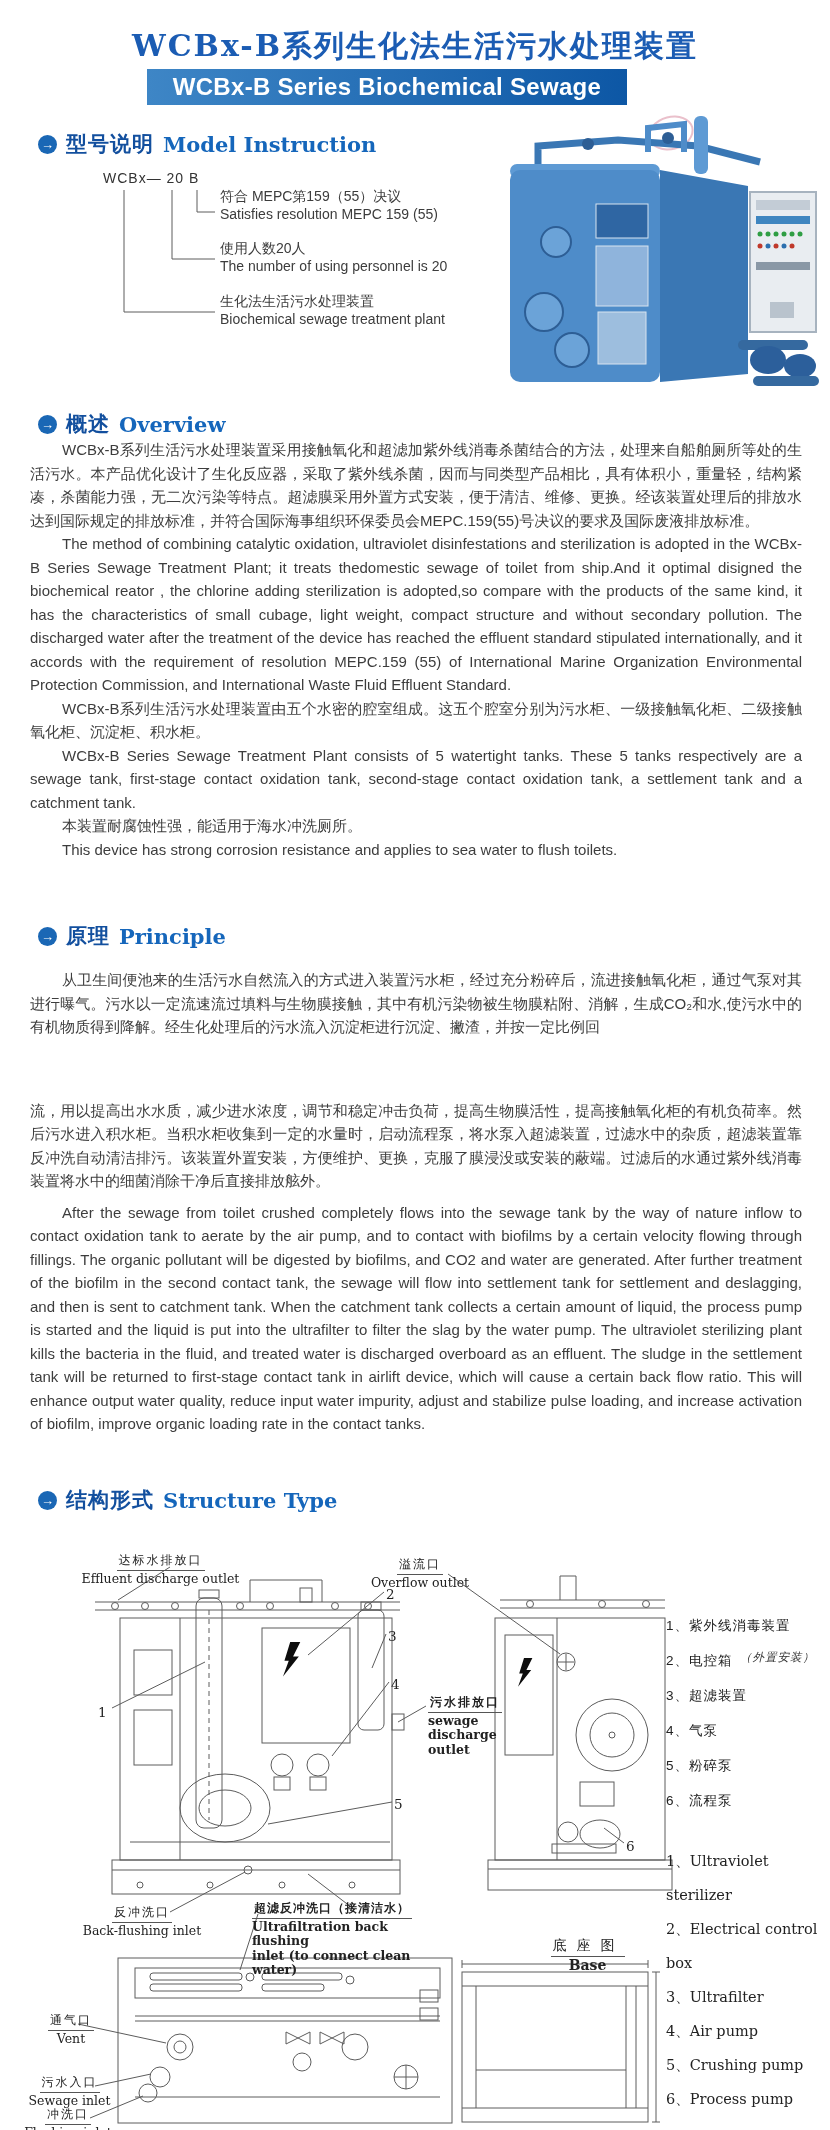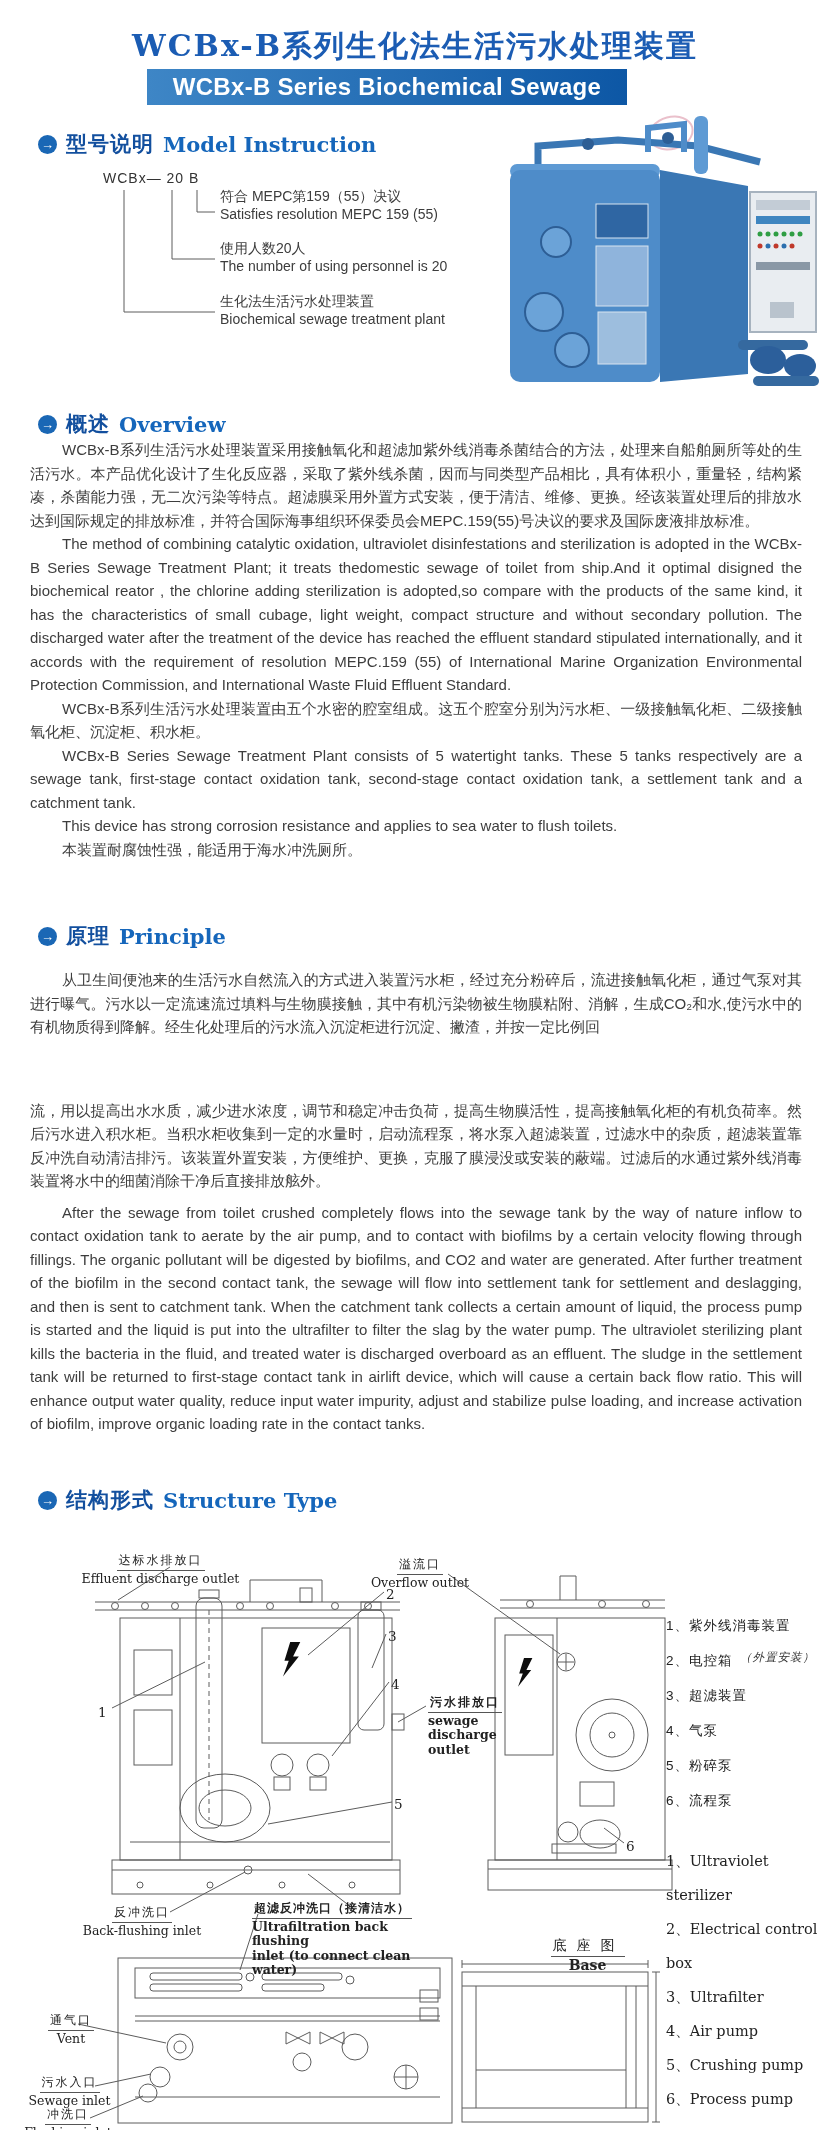--- a/index.html
+++ b/index.html
@@ -135,22 +135,22 @@
     <span class="sec-icon">→</span>
     <span class="sec-zh">概述</span>
     <span class="sec-en">Overview</span>
   </div>
 
   <div class="abs textblock" style="left:30px;top:438px;">
     <p>WCBx-B系列生活污水处理装置采用接触氧化和超滤加紫外线消毒杀菌结合的方法，处理来自船舶厕所等处的生活污水。本产品优化设计了生化反应器，采取了紫外线杀菌，因而与同类型产品相比，具有体积小，重量轻，结构紧凑，杀菌能力强，无二次污染等特点。超滤膜采用外置方式安装，便于清洁、维修、更换。经该装置处理后的排放水达到国际规定的排放标准，并符合国际海事组织环保委员会MEPC.159(55)号决议的要求及国际废液排放标准。</p>
     <p>The method of combining catalytic oxidation, ultraviolet disinfestations and sterilization is adopted in the WCBx-B Series Sewage Treatment Plant; it treats thedomestic sewage of toilet from ship.And it optimal disigned the biochemical reator , the chlorine adding sterilization is adopted,so compare with the products of the same kind, it has the characteristics of small cubage, light weight, compact structure and without secondary pollution. The discharged water after the treatment of the device has reached the effluent standard stipulated internationally, and it accords with the requirement of resolution MEPC.159 (55) of International Marine Organization Environmental Protection Commission, and International Waste Fluid Effluent Standard.</p>
     <p>WCBx-B系列生活污水处理装置由五个水密的腔室组成。这五个腔室分别为污水柜、一级接触氧化柜、二级接触氧化柜、沉淀柜、积水柜。</p>
     <p>WCBx-B Series Sewage Treatment Plant consists of 5 watertight tanks. These 5 tanks respectively are a sewage tank, first-stage contact oxidation tank, second-stage contact oxidation tank, a settlement tank and a catchment tank.</p>
+    <p>本装置耐腐蚀性强，能适用于海水冲洗厕所。</p>
     <p>This device has strong corrosion resistance and applies to sea water to flush toilets.</p>
-    <p>本装置耐腐蚀性强，能适用于海水冲洗厕所。</p>
   </div>
 
   <div class="abs sec-head" style="left:38px;top:922px;">
     <span class="sec-icon">→</span>
     <span class="sec-zh">原理</span>
     <span class="sec-en">Principle</span>
   </div>
 
   <div class="abs textblock" style="left:30px;top:968px;">
     <p>从卫生间便池来的生活污水自然流入的方式进入装置污水柜，经过充分粉碎后，流进接触氧化柜，通过气泵对其进行曝气。污水以一定流速流过填料与生物膜接触，其中有机污染物被生物膜粘附、消解，生成CO₂和水,使污水中的有机物质得到降解。经生化处理后的污水流入沉淀柜进行沉淀、撇渣，并按一定比例回</p>

